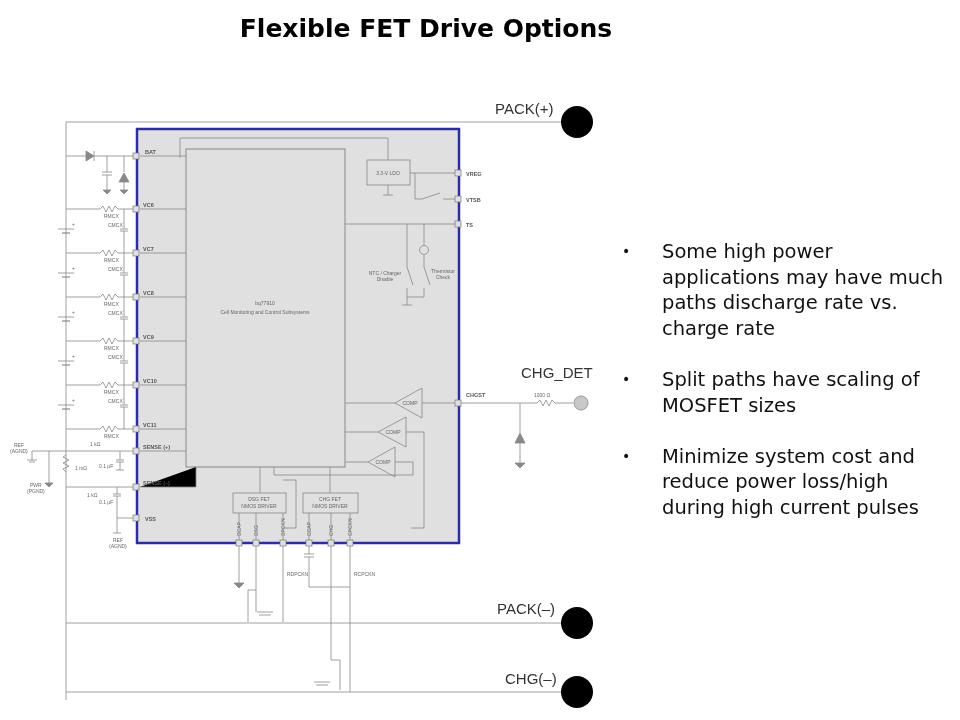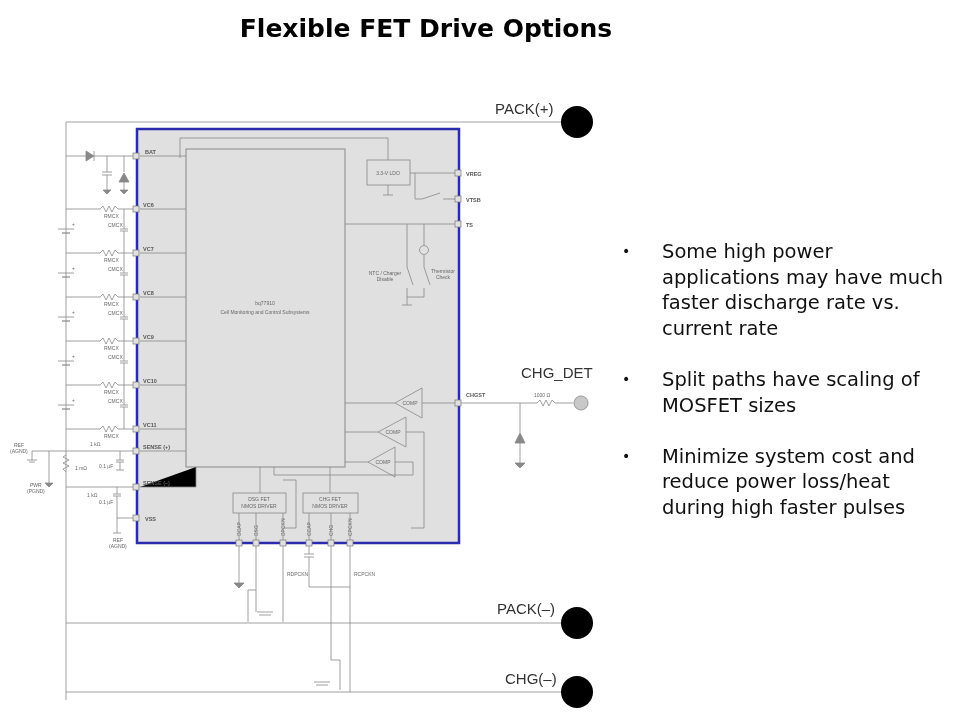--- a/index.html
+++ b/index.html
@@ -307,16 +307,16 @@
   <circle cx="577" cy="122" r="16" fill="#000"></circle>
   <circle cx="577" cy="623" r="16" fill="#000"></circle>
   <circle cx="577" cy="692" r="16" fill="#000"></circle>
   <text x="495" y="114" class="lbl">PACK(+)</text>
   <text x="497" y="614" class="lbl">PACK(–)</text>
   <text x="505" y="684" class="lbl">CHG(–)</text>
   <text x="521" y="378" class="lbl">CHG_DET</text>
 </svg>
 
 <ul class="bullets">
-  <li><span class="dot">•</span><span>Some high power applications may have much faster discharge rate vs. current rate</span></li>
+  <li><span class="dot">•</span><span>Some high power applications may have much paths discharge rate vs. charge rate</span></li>
   <li><span class="dot">•</span><span>Split paths have scaling of MOSFET sizes</span></li>
-  <li><span class="dot">•</span><span>Minimize system cost and reduce power loss/heat during high faster pulses</span></li>
+  <li><span class="dot">•</span><span>Minimize system cost and reduce power loss/high during high current pulses</span></li>
 </ul>
 
 </body></html>

